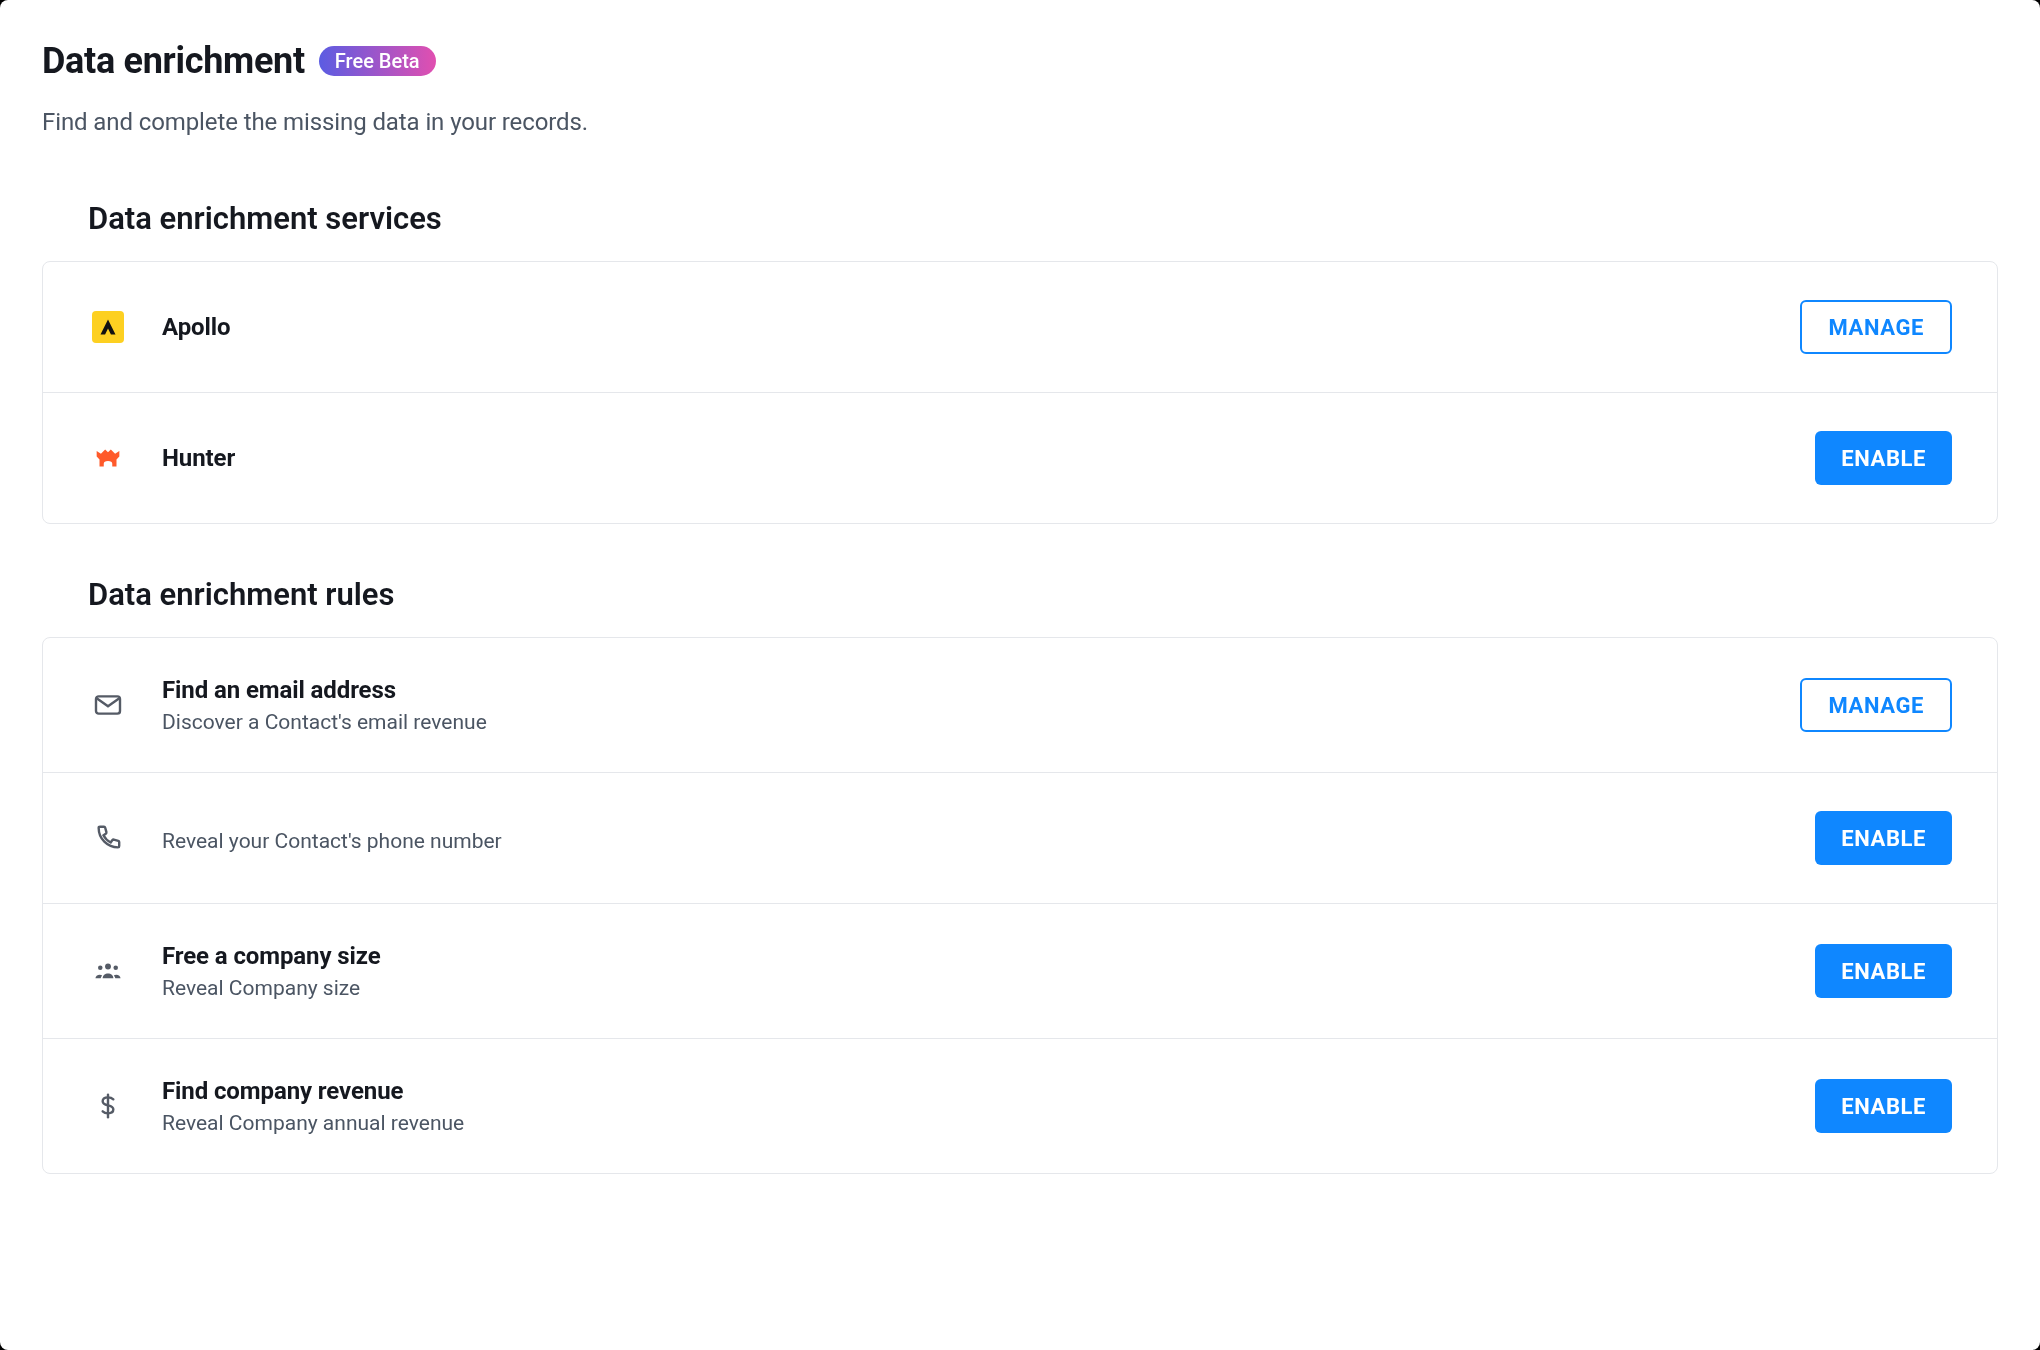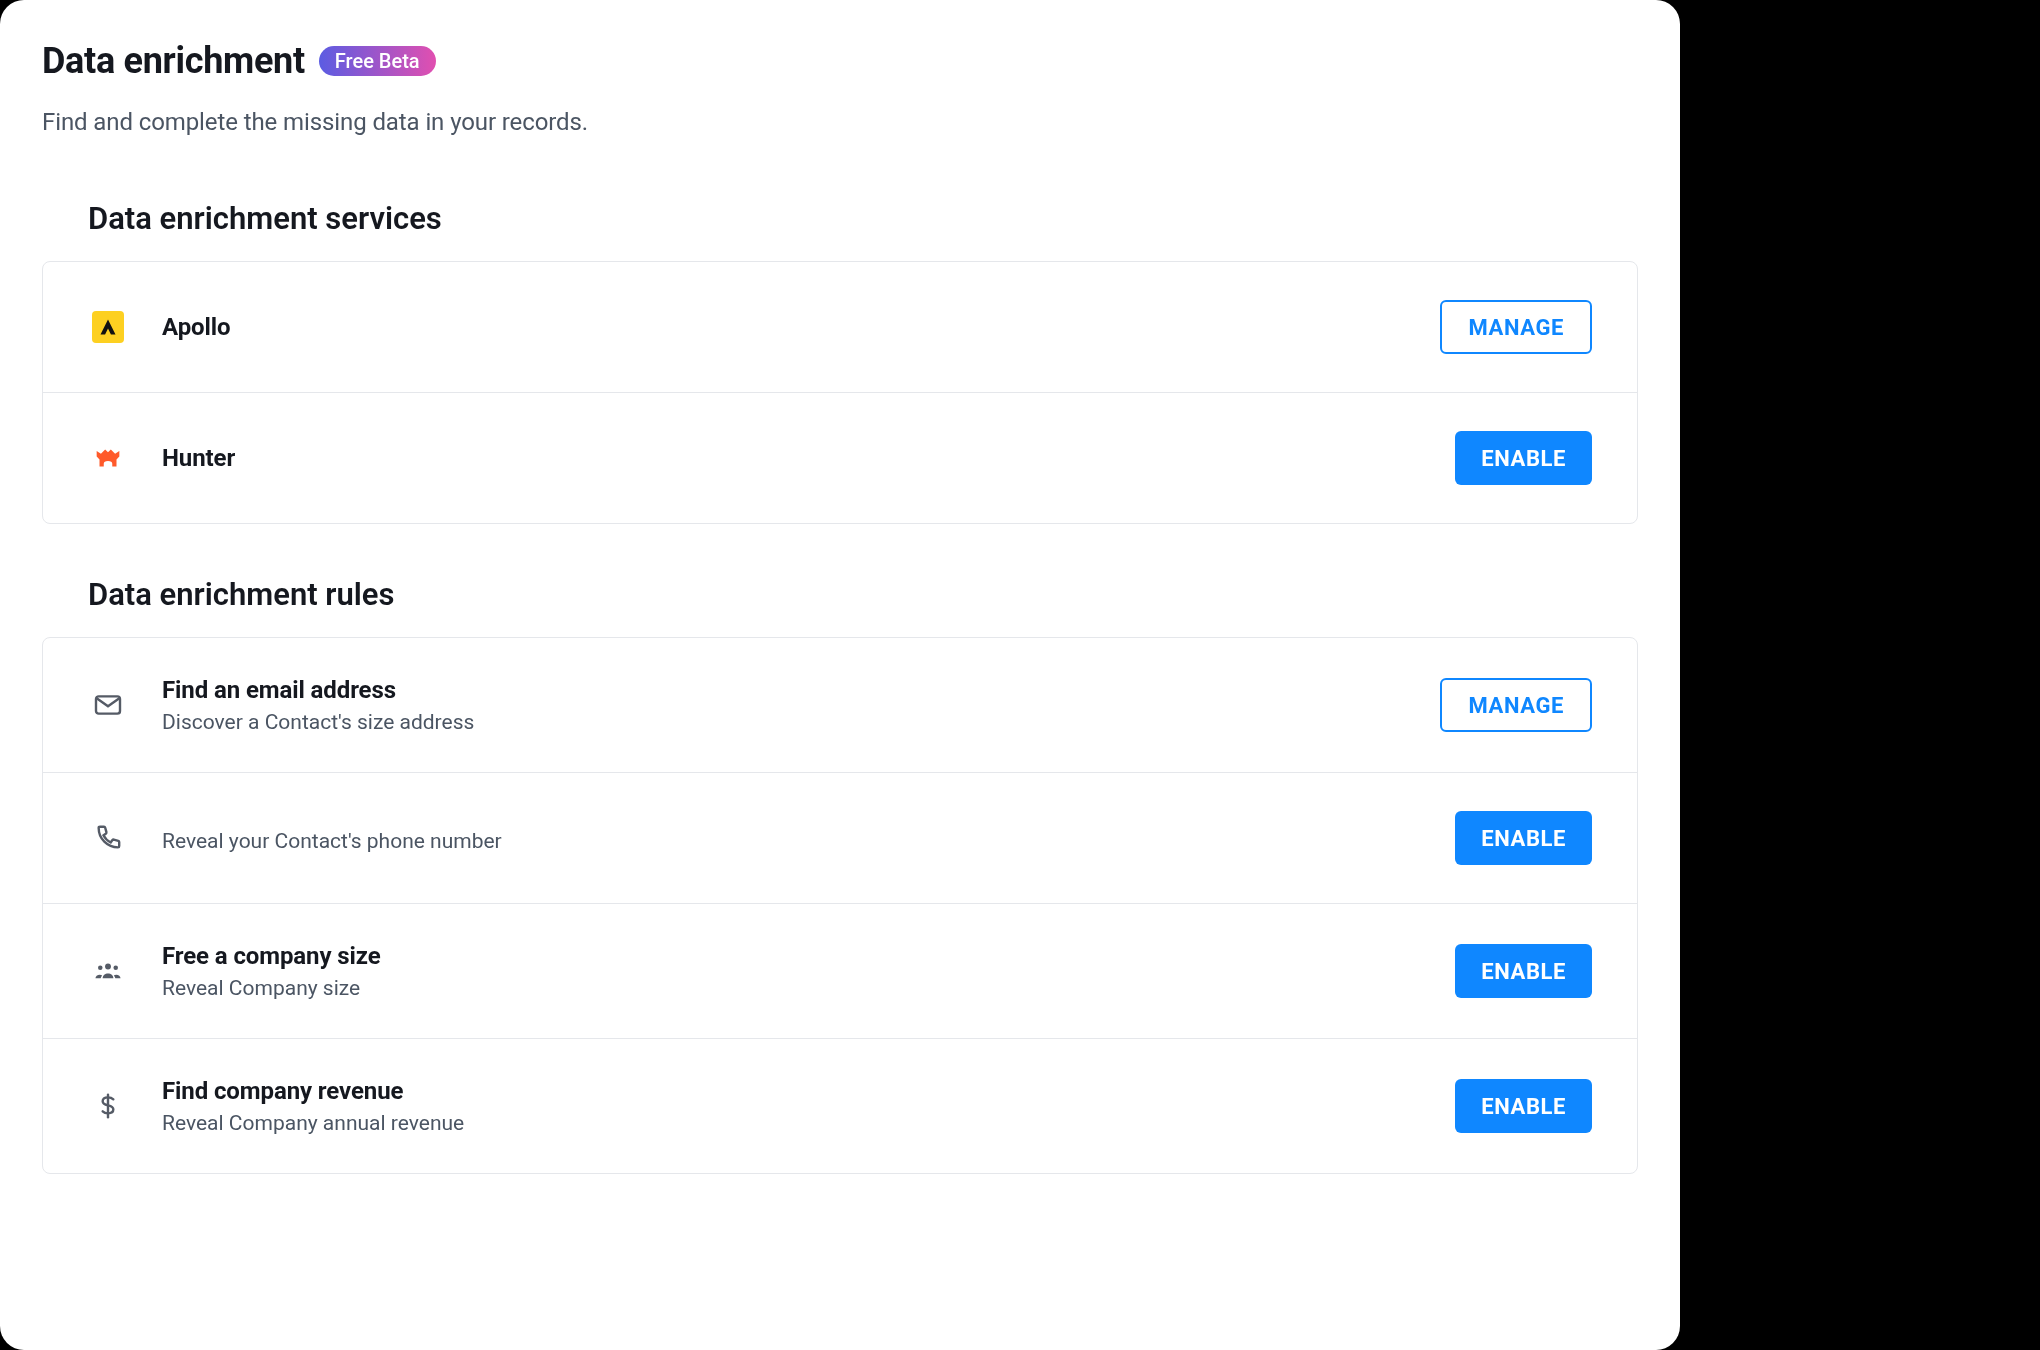--- a/index.html
+++ b/index.html
@@ -4,24 +4,24 @@
 <style>
   * { box-sizing: border-box; margin: 0; padding: 0; }
   html, body {
     width: 2040px;
     height: 1350px;
     background: #000;
     font-family: -apple-system, BlinkMacSystemFont, "Segoe UI", Roboto, Helvetica, Arial, sans-serif;
     -webkit-font-smoothing: antialiased;
   }
   .viewport {
-    width: 1680px;
+    width: 2040px;
     height: 1350px;
     background: #fff;
-    border-radius: 24px;
+    border-radius: 8px;
     padding: 40px 42px 0 42px;
     overflow: hidden;
   }
   .header {
     display: flex;
     align-items: center;
     gap: 14px;
   }
   .page-title {
     font-size: 36px;
@@ -173,21 +173,21 @@
 
       <div class="row">
         <div class="icon-cell rule-icon">
           <svg viewBox="0 0 24 24" fill="none" stroke="currentColor" stroke-width="1.8">
               <rect x="3" y="5.5" width="18" height="13" rx="2"></rect>
               <path d="M3.5 7 L12 13 L20.5 7"></path>
             </svg>
         </div>
         <div class="text-cell">
           <div class="row-title">Find an email address</div>
-          <div class="row-desc">Discover a Contact's size address</div>
+          <div class="row-desc">Discover a Contact's email revenue</div>
         </div>
         <button class="btn btn-outline">MANAGE</button>
       </div>
 
       <div class="row">
         <div class="icon-cell rule-icon">
           <svg viewBox="0 0 24 24" fill="none" stroke="currentColor" stroke-width="1.8">
               <path d="M5 4.5 C5 4 5.4 3.6 6 3.6 L9 3.6 C9.4 3.6 9.8 3.9 9.9 4.3 L10.8 7.6 C10.9 8.1 10.7 8.5 10.3 8.8 L8.6 10 C9.8 12.4 11.6 14.2 14 15.4 L15.2 13.7 C15.5 13.3 15.9 13.1 16.4 13.2 L19.7 14.1 C20.1 14.2 20.4 14.6 20.4 15 L20.4 18 C20.4 18.6 20 19 19.5 19 C11.5 19 5 12.5 5 4.5 Z"></path>
             </svg>
         </div>

